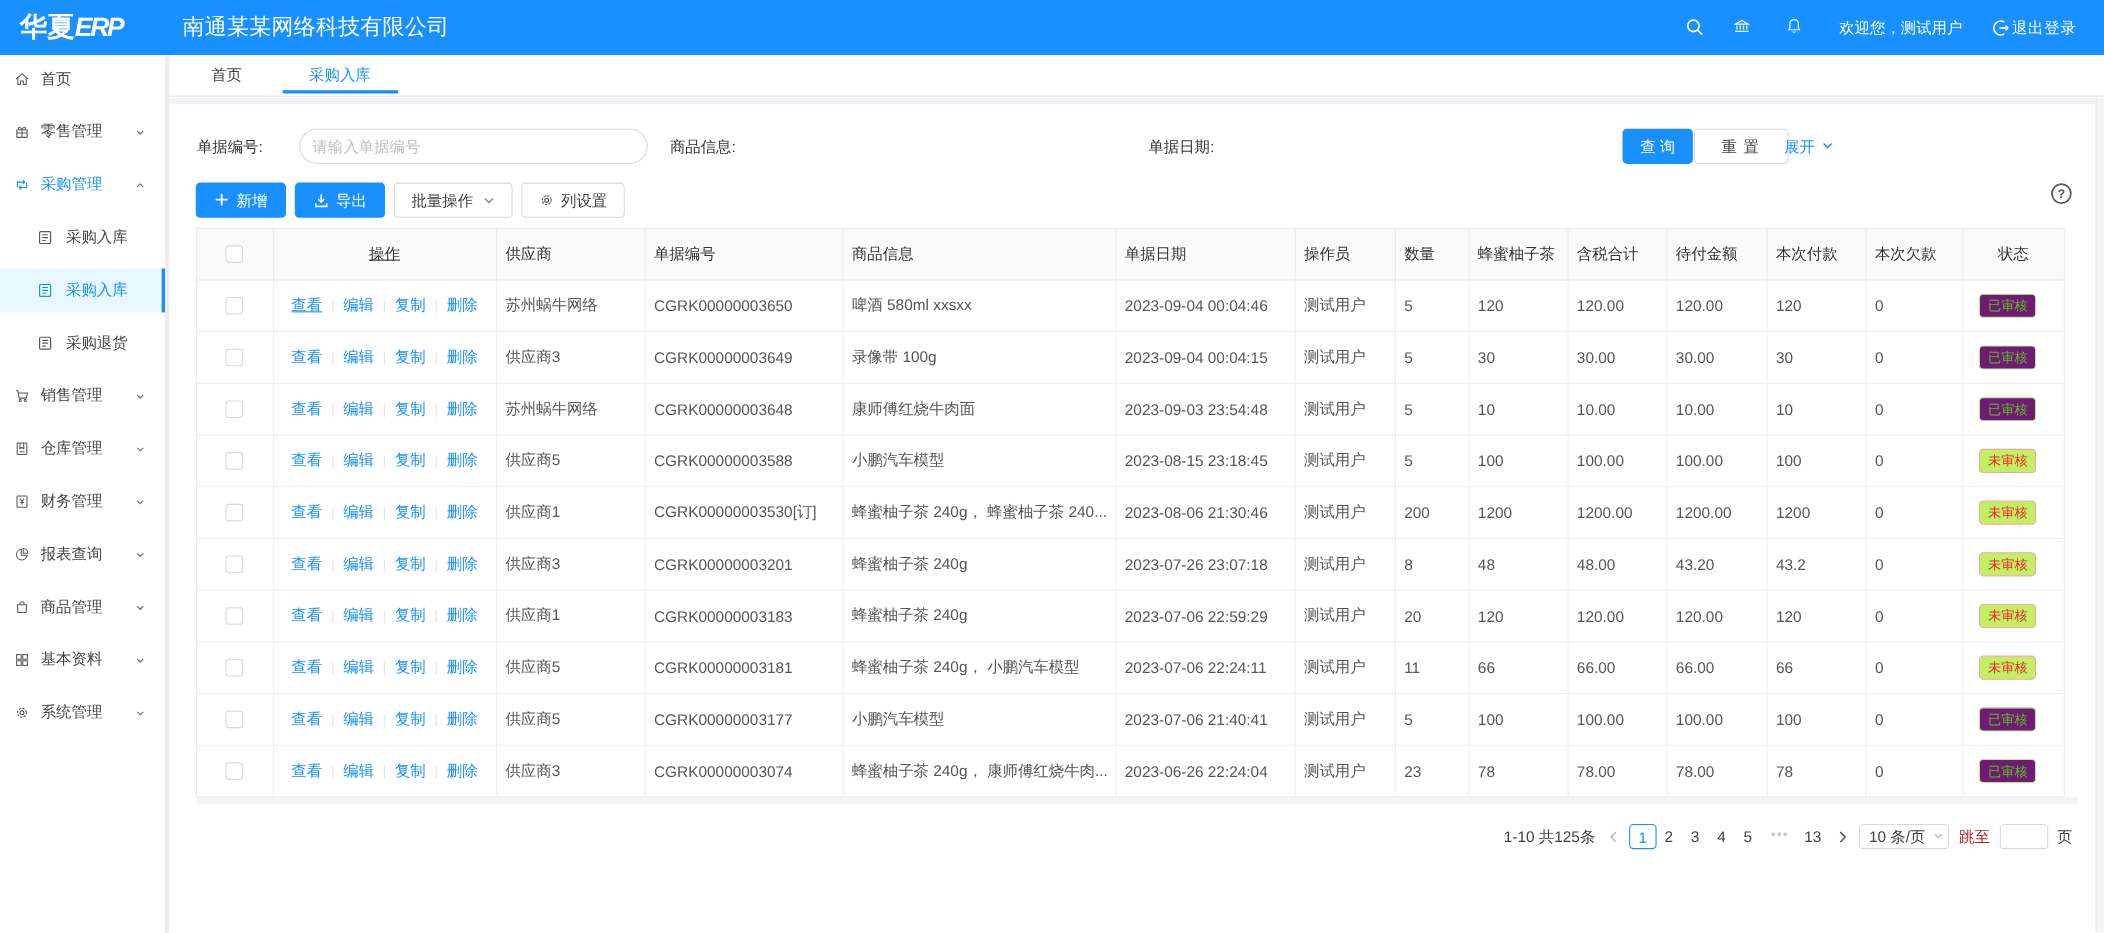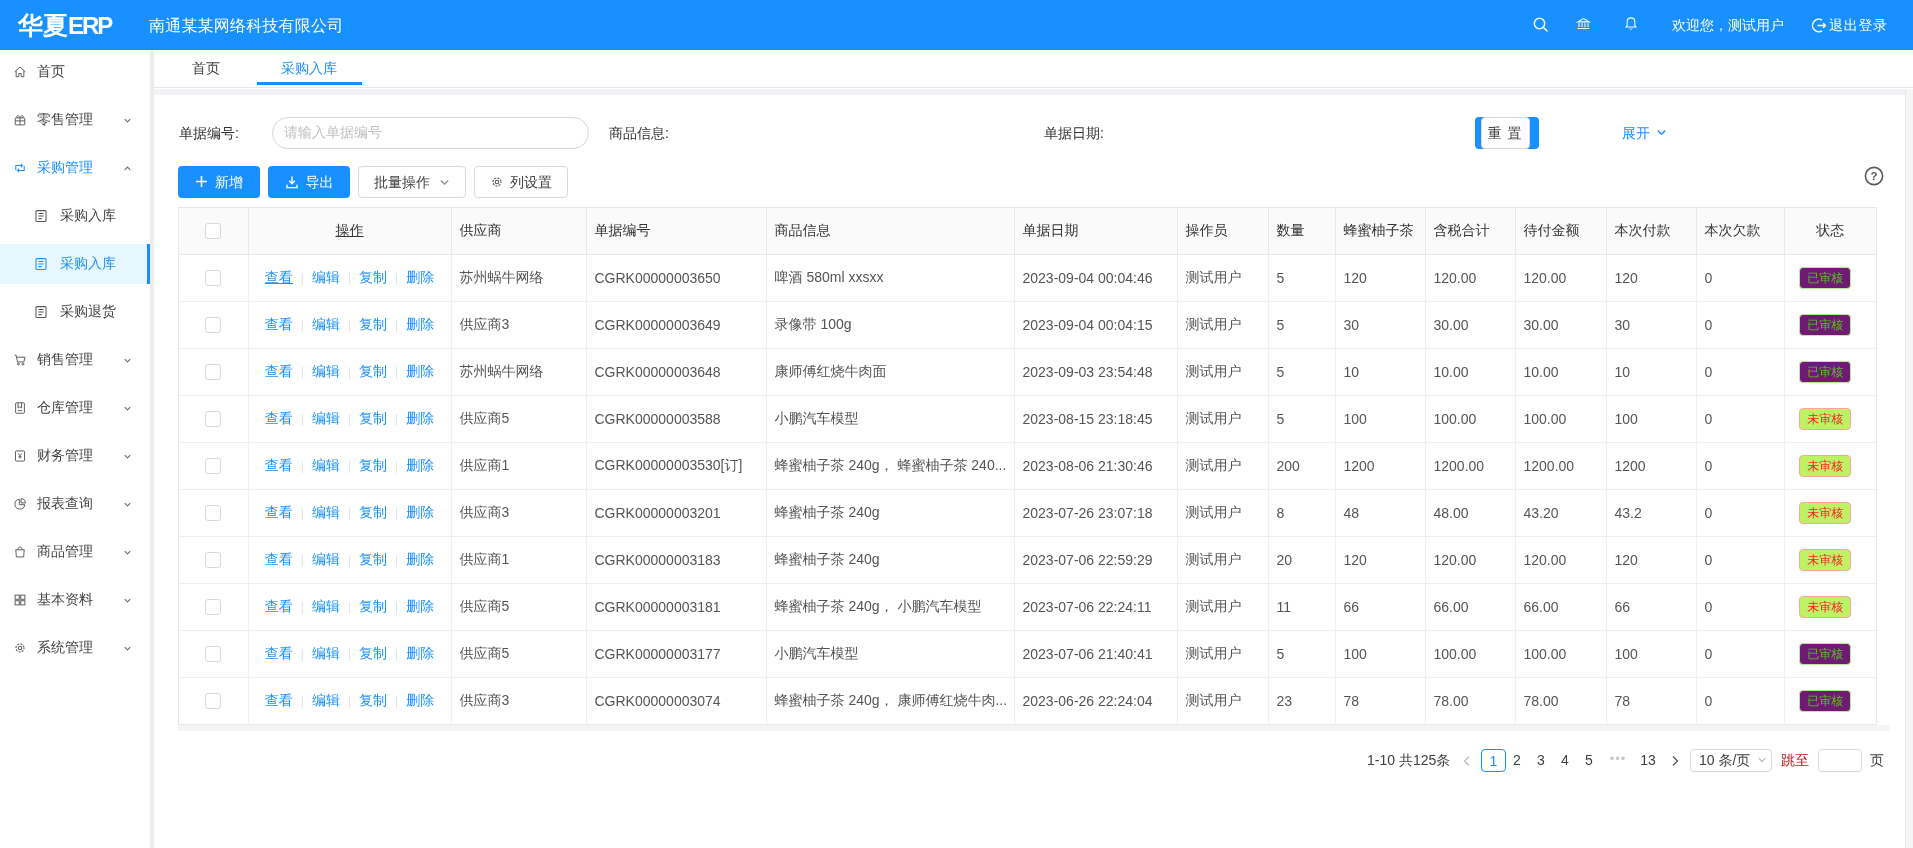--- a/index.html
+++ b/index.html
@@ -1,22 +1,22 @@
 <!DOCTYPE html>
 <html><head>
 <meta charset="utf-8">
 <style>
 * { margin:0; padding:0; box-sizing:border-box; }
 html,body { width:1913px; height:848px; overflow:hidden; font-family:"Liberation Sans",sans-serif; background:#fff; }
 .abs { position:absolute; }
 
 #topbar { position:absolute; left:0; top:0; width:1913px; height:50px; background:#1890ff; }
 #logo { position:absolute; left:18px; top:0; height:50px; line-height:50px; color:#fff; font-size:25px; font-weight:bold; }
-#logo .erp { font-weight:bold; font-size:24px; letter-spacing:-2px; }
-#company { position:absolute; left:149px; top:0; height:42px; line-height:51px; color:#fff; font-size:16px; letter-spacing:0.2px; }
+#logo .erp { font-weight:bold; font-size:24px; letter-spacing:-2px;font-style:italic; }
+#company { position:absolute; left:166px; top:0; height:42px; line-height:51px; color:#fff; font-size:20px; letter-spacing:0.2px; }
 #welcome { position:absolute; left:1672px; top:0; height:50px; line-height:51px; color:#fff; font-size:14px; }
 #logouttxt { position:absolute; left:1829px; top:0; height:50px; line-height:51px; color:#fff; font-size:14px; letter-spacing:0.7px; }
 
 #sidebar { position:absolute; left:0; top:50px; width:150px; height:798px; background:#fff; }
 #sidediv { position:absolute; left:150px; top:50px; width:4px; height:798px; background:#ececec; }
 .mi { position:absolute; left:0; width:150px; height:40px; display:flex; align-items:center; font-size:14px; color:#444; }
 .mi .ic { position:absolute; left:13px; width:14px; height:14px; }
 .mi .ic2 { position:absolute; left:34px; width:14px; height:14px; }
 .mi .t1 { position:absolute; left:37px; }
 .mi .t2 { position:absolute; left:60px; }
@@ -26,21 +26,21 @@
 
 #tabbar { position:absolute; left:154px; top:50px; width:1759px; height:38px; background:#fff; border-bottom:1px solid #e8e8e8; }
 .tab { position:absolute; top:0; height:38px; line-height:36px; font-size:14px; color:#404040; }
 #tabact { position:absolute; left:103px; top:32px; width:105px; height:3px; background:#1890ff; }
 #graystrip { position:absolute; left:154px; top:89px; width:1751px; height:6px; background:#f0f2f5; }
 #scrollbar { position:absolute; left:1905px; top:89px; width:8px; height:759px; background:#f5f5f5; border-left:1px solid #e8e8e8; }
 
 i { font-style:normal; letter-spacing:-9px; }
 #card { position:absolute; left:154px; top:95px; width:1751px; height:753px; background:#fff; }
 .flabel { position:absolute; font-size:14px; color:#333; height:32px; line-height:32px; top:22px; }
-.finput { position:absolute; top:22px; height:32px; border:1px solid #d9d9d9; border-radius:16px; background:#fff; font-size:14px; color:#bfbfbf; line-height:30px; white-space:nowrap; overflow:hidden;font-family:Liberation Mono, monospace; }
+.finput { position:absolute; top:22px; height:32px; border:1px solid #d9d9d9; border-radius:16px; background:#fff; font-size:14px; color:#bfbfbf; line-height:30px; white-space:nowrap; overflow:hidden; }
 .btn { position:absolute; height:32px; border-radius:4px; font-size:14px; text-align:center; line-height:32px; }
 .btn.prim { background:#1890ff; color:#fff; }
 .btn.plain { background:#fff; border:1px solid #d9d9d9; color:#404040; line-height:30px; }
 
 #tbl { position:absolute; left:24px; top:112px; width:1699px; border:1px solid #e8e8e8; border-bottom:none; }
 #tbl table { border-collapse:collapse; table-layout:fixed; width:1697px; }
 #tbl th { background:#fafafa; font-weight:normal; color:#333; height:46px; font-size:14px; border-bottom:1px solid #e8e8e8; border-right:1px solid #e8e8e8; padding:0 8px; text-align:left; white-space:nowrap; overflow:hidden; }
 #tbl td { height:47px; color:#555; font-size:14px; border-bottom:1px solid #efefef; border-right:1px solid #efefef; padding:0 8px; text-align:left; white-space:nowrap; overflow:hidden; background:#fff; }
 #tbl th:last-child, #tbl td:last-child { border-right:none; }
 #tbl td:last-child { padding-right:18px; }
@@ -209,21 +209,21 @@
   <div class="tab" style="left:127px;color:#1890ff;">采购入库</div>
   <div id="tabact"></div>
 </div>
 <div id="graystrip"></div>
 <div id="card">
   <div class="flabel" style="left:25px;">单据编号:</div>
   <div class="finput" style="left:118px;width:317px;padding-left:11px;">请输入单据编号</div>
   <div class="flabel" style="left:455px;">商品信息:</div>
   <div class="flabel" style="left:890px;">单据日期:</div>
   <div class="btn prim" style="left:1321px;top:22px;width:64px;">查 询</div>
-  <div class="btn plain" style="left:1327px;top:22px;width:49px;letter-spacing:6px;padding-left:4px;">重置</div>
+  <div class="btn plain" style="left:1386px;top:22px;width:86px;letter-spacing:6px;padding-left:4px;">重置</div>
   <div class="abs" style="left:1468px;top:22px;height:32px;line-height:32px;color:#1890ff;font-size:14px;">展开 <svg width="11" height="11" viewBox="0 0 12 12" fill="none" stroke="#1890ff" stroke-width="1.6" style="margin-left:2px;">
         <path d="M2 3.8 L6 7.8 L10 3.8"></path>
       </svg></div>
 
   <div class="btn prim" style="left:24px;top:71px;width:82px;">
     <svg width="13" height="13" viewBox="0 0 12 12" fill="none" stroke="#fff" stroke-width="1.5" style="vertical-align:-1px;margin-right:7px;">
         <path d="M6 1 V11 M1 6 H11"></path>
       </svg>新增</div>
   <div class="btn prim" style="left:114px;top:71px;width:82px;">
     <svg width="14" height="14" viewBox="0 0 14 14" fill="none" stroke="#fff" stroke-width="1.4" style="vertical-align:-2px;margin-right:7px;">

